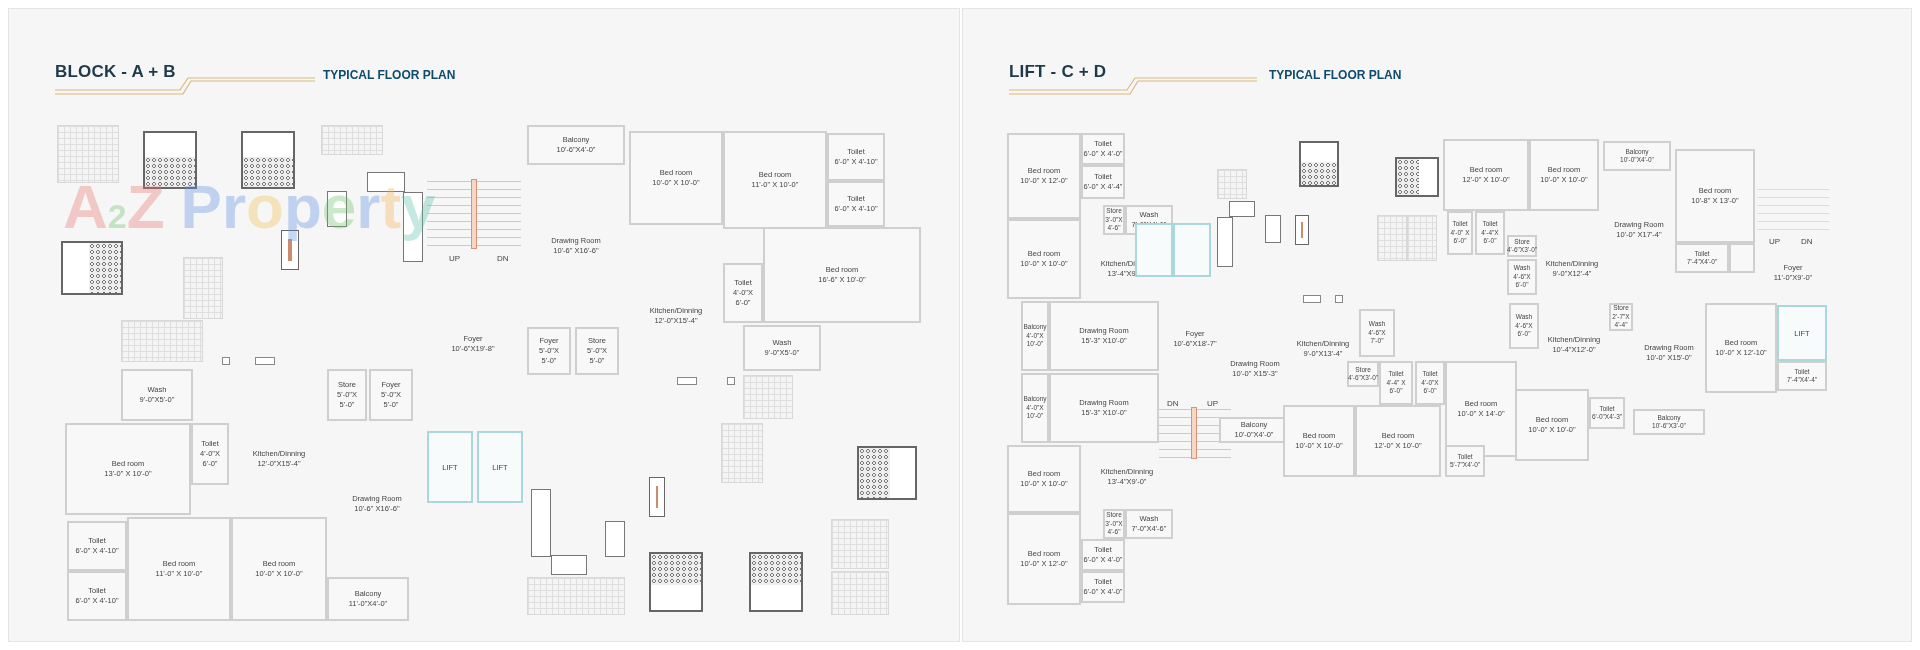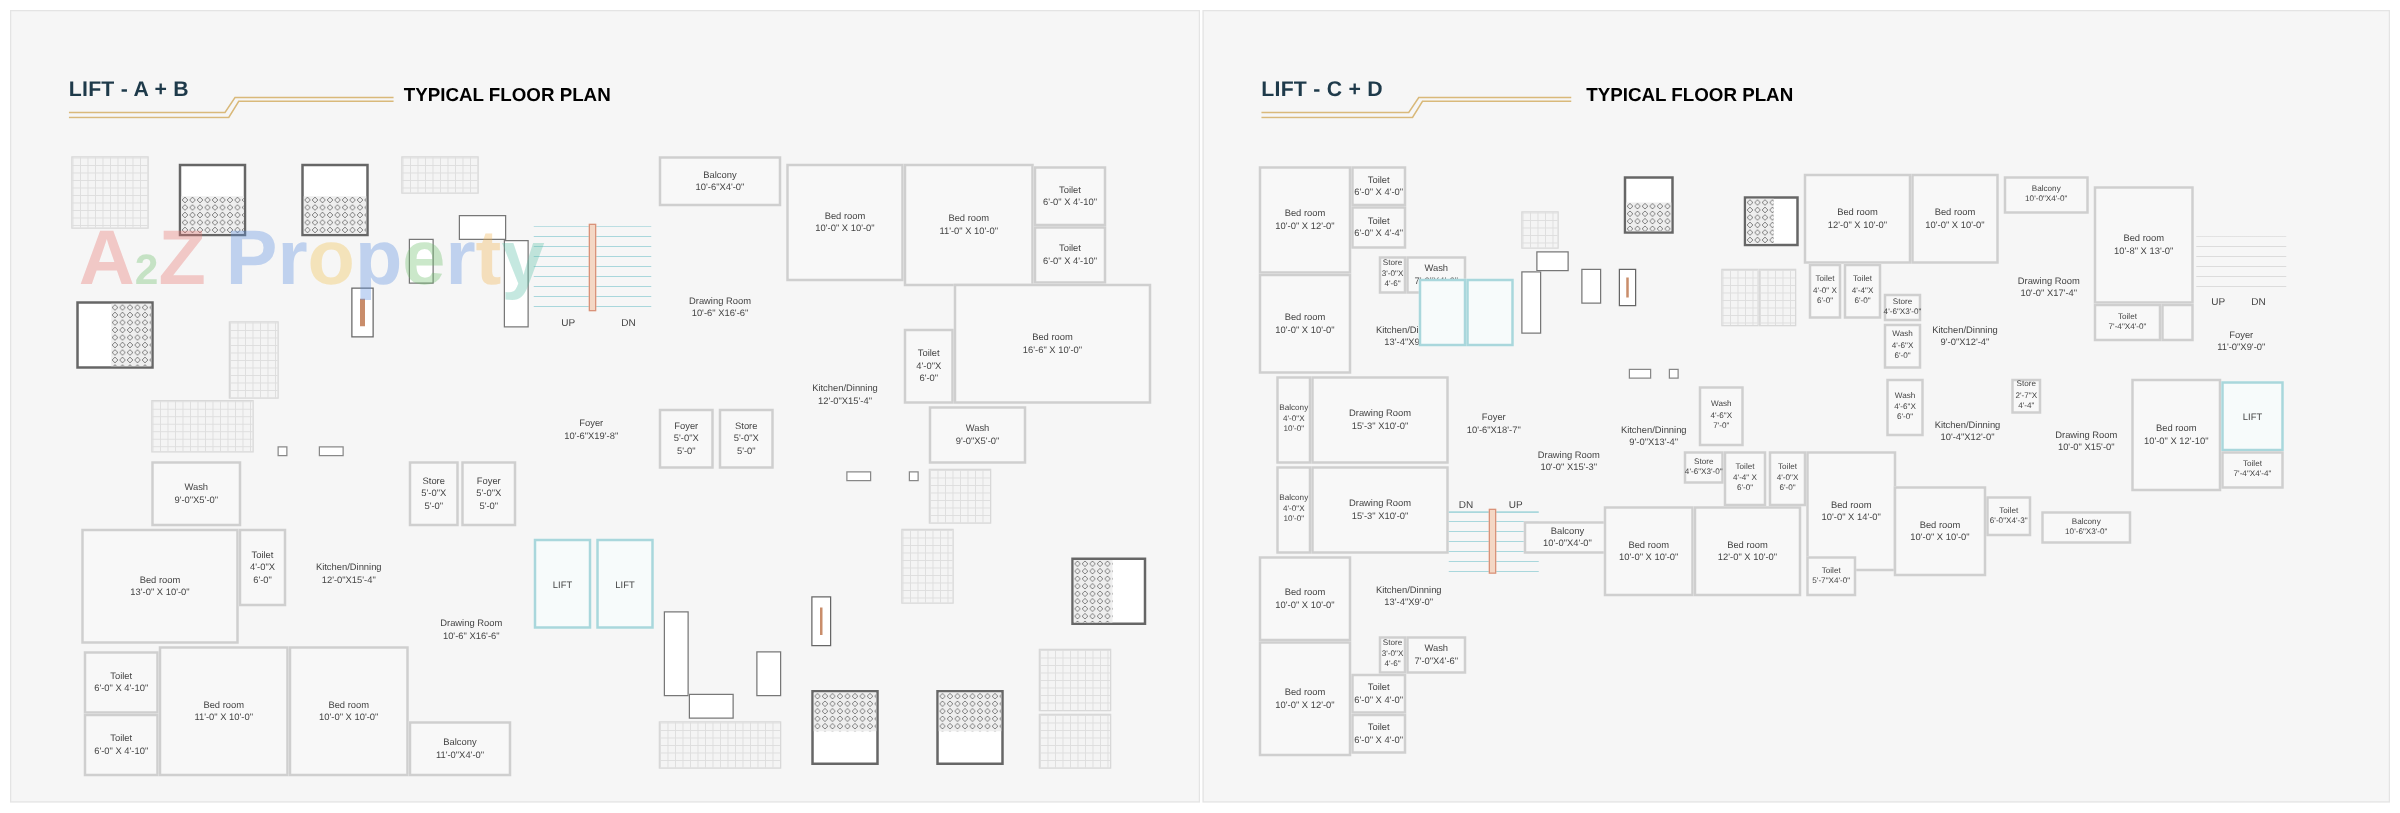--- a/index.html
+++ b/index.html
@@ -18,21 +18,21 @@
   .sheet.left { left: 8px; width: 952px; }
   .sheet.right { left: 962px; width: 950px; }
   .hdr { position: absolute; top: 48px; height: 40px; }
   .blk {
     position: absolute; left: 46px; top: 5px;
     font-weight: bold; font-size: 17px; color: #1e3a4a; letter-spacing: 0.2px;
   }
   .sheet .blk { left: 46px; }
   .fpl {
     position: absolute; top: 11px;
-    font-weight: bold; font-size: 15px; color: #000000;
+    font-weight: bold; font-size: 12px; color: #0c4a6e;
   }
   .gold { position: absolute; }
   .plan { position: absolute; }
   .room {
     position: absolute; box-sizing: border-box;
     border: 2px solid #cfcfcf; background: #f8f8f8;
     display: flex; align-items: center; justify-content: center; text-align: center;
   }
   .room.nob { border-color: transparent; background: transparent; }
   .room .lbl { font-size: 7.5px; color: #444; line-height: 1.3; white-space: pre-line; }
@@ -79,21 +79,21 @@
     opacity: 0.35;
   }
   .wm-url { position: absolute; font-size: 44px; color: #888; opacity: 0.35; pointer-events: none; letter-spacing: 0.5px; }
   .divider { position: absolute; top: 8px; left: 960px; width: 2px; height: 634px; background: #fff; }
 </style>
 </head>
 <body>
 
 <div class="sheet left">
   <div class="hdr" style="left:0;width:952px;">
-    <span class="blk">LIFT -  A + B</span>
+    <span class="blk">BLOCK -  A + B</span>
     <svg class="gold" style="left:46px;top:14px" width="260" height="24">
       <polyline points="0,19 125,19 133,7 260,7" fill="none" stroke="#d9b97a" stroke-width="1.2"></polyline>
       <polyline points="0,23 128,23 136,10 260,10" fill="none" stroke="#d9b97a" stroke-width="1.2"></polyline>
     </svg>
     <span class="fpl" style="left:314px">TYPICAL FLOOR PLAN</span>
   </div>
 
   <div class="plan" style="left:0;top:0;width:952px;height:634px">
 
     <div class="tile" style="left:48px;top:116px;width:62px;height:58px"></div>

